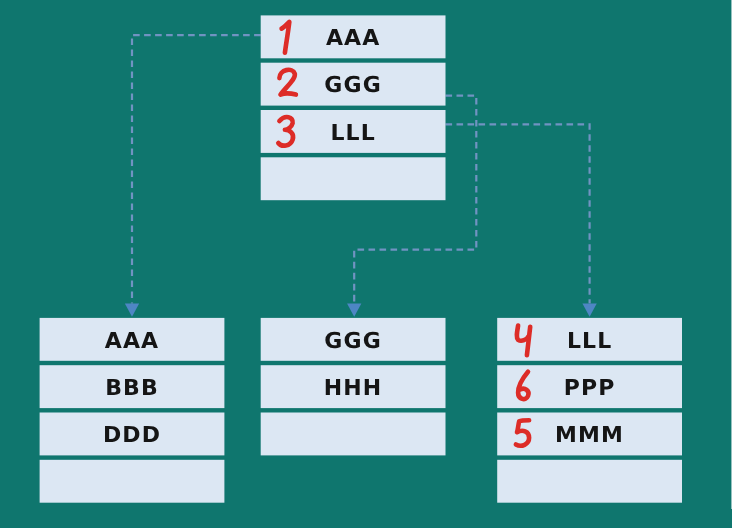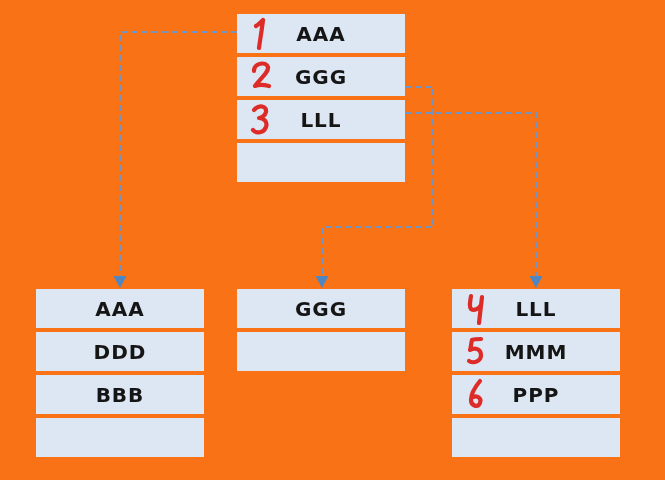--- a/index.html
+++ b/index.html
@@ -1,19 +1,19 @@
 <!DOCTYPE html>
 <html style="--row-fill: #dce7f3; --connector: #7193c2; --arrowhead: #4e86c4; --annotation: #dd2c27; --text: #151515;"><head>
 <meta charset="utf-8">
 <style>
   html,body{margin:0;padding:0;background:#ffffff;}
   .canvas{
     position:relative;
     width:665px;height:480px;
-    background:#f97316;
+    background:#0f766e;
     overflow:hidden;
     font-family:"DejaVu Sans","Liberation Sans",sans-serif;
   }
   .connectors{position:absolute;left:0;top:0;width:665px;height:480px;}
   .connectors path{fill:none;stroke:var(--connector,#7193c2);stroke-width:2;stroke-dasharray:6 4;}
   .connectors polygon{fill:var(--arrowhead,#4e86c4);}
   .node{position:absolute;width:168px;display:flex;flex-direction:column;gap:4px;}
   .row{
     position:relative;height:39px;
     background:var(--row-fill,#dce7f3);
@@ -72,56 +72,59 @@
     <div class="row">
       <span class="cell-label"></span>
     </div>
   </div>
 
   <div class="node node-left">
     <div class="row">
       <span class="cell-label">AAA</span>
     </div>
     <div class="row">
-      <span class="cell-label">DDD</span>
+      <span class="cell-label">BBB</span>
     </div>
     <div class="row">
-      <span class="cell-label">BBB</span>
+      <span class="cell-label">DDD</span>
     </div>
     <div class="row">
       <span class="cell-label"></span>
     </div>
   </div>
 
   <div class="node node-middle">
     <div class="row">
       <span class="cell-label">GGG</span>
+    </div>
+    <div class="row">
+      <span class="cell-label">HHH</span>
     </div>
     <div class="row">
       <span class="cell-label"></span>
     </div>
   </div>
 
   <div class="node node-right">
     <div class="row">
       <svg class="num" viewBox="0 0 28 36" aria-label="4">
         <path d="M9,5 C8,11 7,16 9,18 C12,20 17,18 19,14 M20,6 C19,14 18,24 17,32"></path>
       </svg>
       <span class="cell-label">LLL</span>
     </div>
     <div class="row">
+      <svg class="num" viewBox="0 0 28 36" aria-label="6">
+        <path d="M18,4 C13,10 9,17 9,23 C9,29 16,31 18,26 C20,21 15,18 11,20"></path>
+      </svg>
+      <span class="cell-label">PPP</span>
+    </div>
+    <div class="row">
       <svg class="num" viewBox="0 0 28 36" aria-label="5">
         <path d="M19,5 C15,5 12,5 10,6 C9,10 9,13 8,16 C13,13 19,15 19,21 C19,27 12,30 7,27"></path>
       </svg>
       <span class="cell-label">MMM</span>
-    </div>
-    <div class="row">
-      <svg class="num" viewBox="0 0 28 36" aria-label="6">
-        <path d="M18,4 C13,10 9,17 9,23 C9,29 16,31 18,26 C20,21 15,18 11,20"></path>
-      </svg>
-      <span class="cell-label">PPP</span>
     </div>
     <div class="row">
       <span class="cell-label"></span>
     </div>
   </div>
 
 </div>
 
 </body></html>

